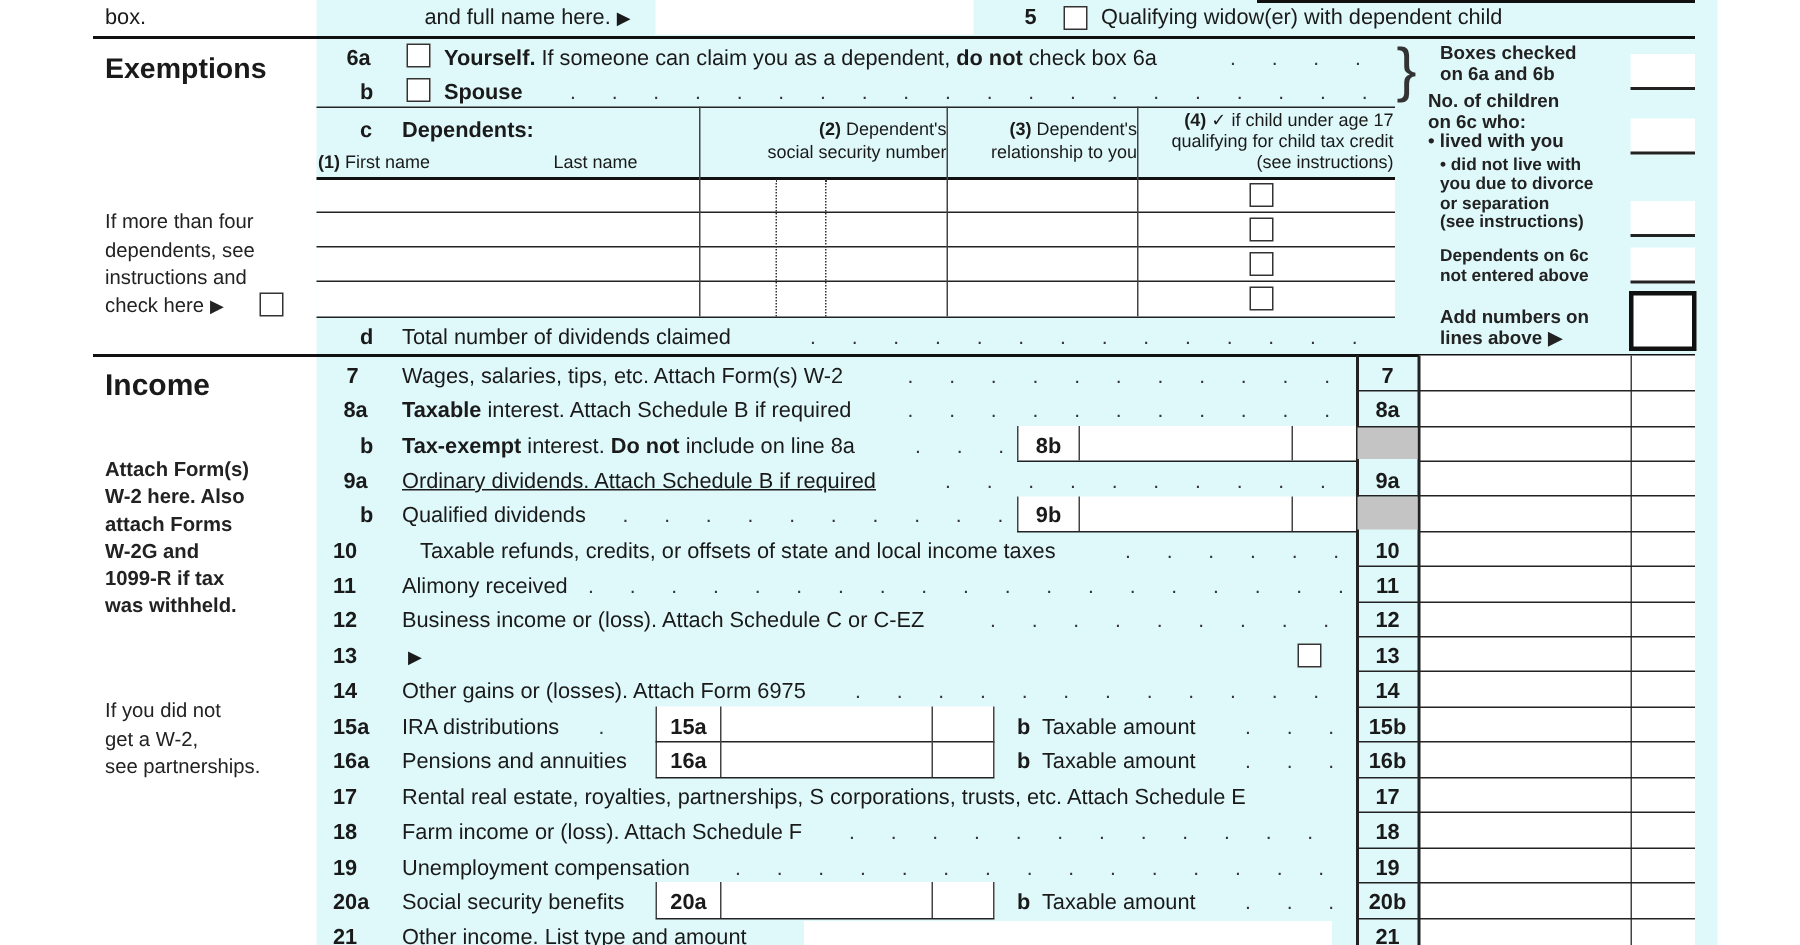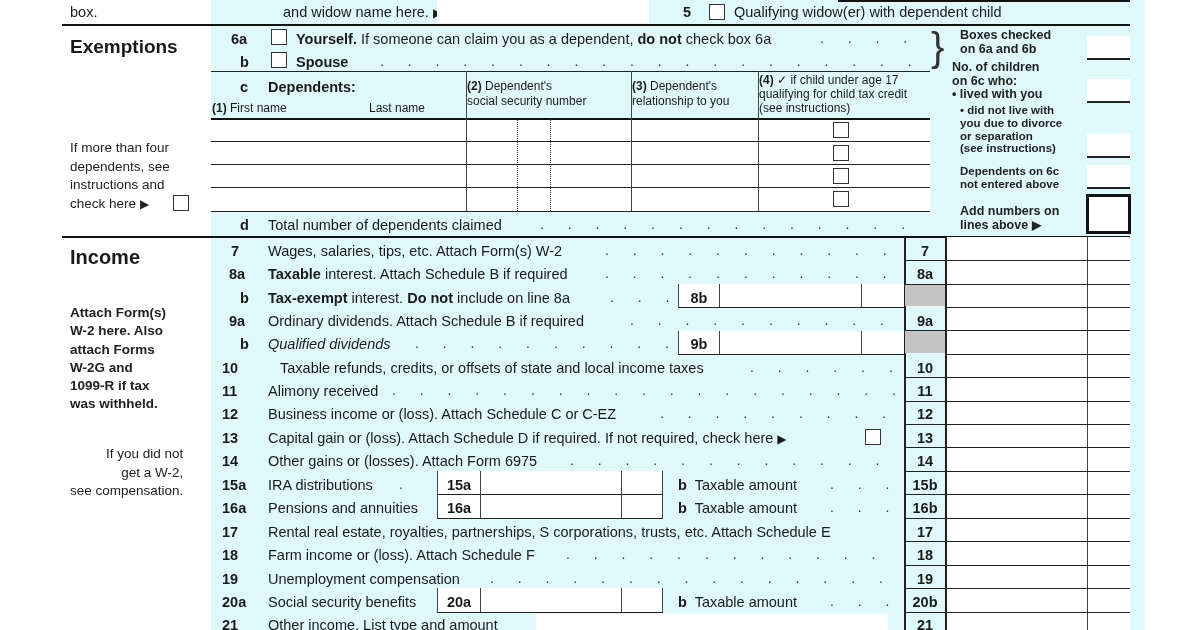--- a/index.html
+++ b/index.html
@@ -17,32 +17,32 @@
     .txt { position: absolute; white-space: nowrap; font-size: 14.5px; line-height: 18px; }
     .num { position: absolute; font-size: 14.5px; font-weight: bold; line-height: 18px; }
     .section { position: absolute; font-size: 19px; font-weight: bold; }
     .side { position: absolute; font-size: 13.5px; line-height: 18.5px; color: #222; }
     .side.b { font-weight: bold; }
     .rnote { position: absolute; font-size: 12.5px; line-height: 13.5px; font-weight: bold; color: #222; }
     .cbox { position: absolute; width: 16px; height: 16px; border: 1.3px solid #333; background: #fff; }
     .dots { position: absolute; font-size: 14px; letter-spacing: 10px; color: #333; white-space: nowrap; overflow: hidden; }
     .lnum { position: absolute; width: 40px; text-align: center; font-size: 14.5px; font-weight: bold; line-height: 18px; }
     .small { font-size: 12px; line-height: 15px; font-family: "Liberation Sans", sans-serif; }
-    .colhead { position: absolute; text-align: left; font-size: 12px; line-height: 15px; }
+    .colhead { position: absolute; text-align: right; font-size: 12px; line-height: 15px; }
     .b { font-weight: bold; }
     .inbox { position: absolute; background: #fff; }
     .arrow::after { content: "▶"; font-size: 12px; margin-left: 4px; }
   </style>
 </head>
 <body>
 
 <div class="abs cyan" style="left:211px; top:0; width:934px; height:630px;"></div>
 
 <div class="txt" style="left:70px; top:3px;">box.</div>
-<div class="txt" style="left:283px; top:3px;"><span>and widow name here.</span><span class="arrow"></span></div>
+<div class="txt" style="left:283px; top:3px;"><span>and full name here.</span><span class="arrow"></span></div>
 <div class="inbox" style="left:437px; top:0; width:212px; height:23px;"></div>
 <div class="num" style="left:683px; top:3px;">5</div>
 <div class="cbox" style="left:709px; top:4px;"></div>
 <div class="txt" style="left:734px; top:3px;">Qualifying widow(er) with dependent child</div>
 <div class="hline thick" style="left:838px; top:0; width:292px;"></div>
 <div class="hline thick" style="left:62px; top:24px; width:1068px;"></div>
 
 <div class="section" style="left:70px; top:36px;">Exemptions</div>
 
 <div class="num" style="left:231px; top:30px;">6a</div>
@@ -98,21 +98,21 @@
 
 <div class="side" style="left:70px; top:139px;">
   <div>If more than four</div>
   <div>dependents, see</div>
   <div>instructions and</div>
   <div><span>check here</span><span class="arrow"></span></div>
 </div>
 <div class="cbox" style="left:173px; top:195px;"></div>
 
 <div class="num" style="left:240px; top:216px;">d</div>
-<div class="txt" style="left:268px; top:216px;">Total number of dependents claimed</div>
+<div class="txt" style="left:268px; top:216px;">Total number of dividends claimed</div>
 <div class="dots" style="left:540px; top:216px; width:390px;">. . . . . . . . . . . . . . . . . . . . . .</div>
 
 <div class="rnote" style="left:960px; top:29px;">
   <div>Boxes checked</div>
   <div>on 6a and 6b</div>
 </div>
 <div class="inbox" style="left:1087px; top:36px; width:43px; height:24px; border-bottom:2px solid #222;"></div>
 
 <div class="rnote" style="left:952px; top:61px;">
   <div>No. of children</div>
@@ -145,24 +145,24 @@
 <div class="section" style="left:70px; top:246px; font-size:20px;">Income</div>
 
 <div class="side b" style="left:70px; top:304px; line-height:18.3px;">
   <div>Attach Form(s)</div>
   <div>W-2 here. Also</div>
   <div>attach Forms</div>
   <div>W-2G and</div>
   <div>1099-R if tax</div>
   <div>was withheld.</div>
 </div>
-<div class="side" style="left:70px; top:445px;text-align:right;">
+<div class="side" style="left:70px; top:465px;">
   <div>If you did not</div>
   <div>get a W-2,</div>
-  <div>see compensation.</div>
+  <div>see partnerships.</div>
 </div>
 
 <div class="abs white" style="left:946px; top:237px; width:184px; height:393px;"></div>
 <div class="vline thick" style="left:904px; top:237px; height:393px;"></div>
 <div class="vline thick" style="left:945px; top:237px; height:393px;"></div>
 <div class="vline" style="left:1087px; top:237px; height:393px;"></div>
 
 <div class="abs gray" style="left:905px; top:284px; width:40px; height:22px;"></div>
 <div class="abs gray" style="left:905px; top:331px; width:40px; height:22px;"></div>
 
@@ -200,27 +200,27 @@
 <div class="dots" style="left:610px; top:289px; width:65px;">. . .</div>
 <div class="abs white" style="left:678px; top:284px; width:226px; height:23px;"></div>
 <div class="vline" style="left:678px; top:284px; height:23px;"></div>
 <div class="hline" style="left:678px; top:307px; width:226px;"></div>
 <div class="lnum" style="left:679px; top:289px;">8b</div>
 <div class="vline" style="left:719px; top:284px; height:23px;"></div>
 <div class="abs" style="left:720px; top:285px; width:140px; height:21px;"></div>
 <div class="vline" style="left:861px; top:284px; height:23px;"></div>
 
 <div class="num" style="left:229px; top:312px;">9a</div>
-<div class="txt" style="left:268px; top:312px;">Ordinary dividends. Attach Schedule B if required</div>
+<div class="txt" style="left:268px; top:312px;text-decoration:underline;">Ordinary dividends. Attach Schedule B if required</div>
 <div class="dots" style="left:630px; top:312px; width:265px;">. . . . . . . . . . . .</div>
 <div class="lnum" style="left:905px; top:312px;">9a</div>
 <div class="abs" style="left:946px; top:308px; width:141px; height:22px;"></div>
 
 <div class="num" style="left:240px; top:335px;">b</div>
-<div class="txt" style="left:268px; top:335px;font-style:italic;">Qualified dividends</div>
+<div class="txt" style="left:268px; top:335px;">Qualified dividends</div>
 <div class="dots" style="left:415px; top:335px; width:260px;">. . . . . . . . . . .</div>
 <div class="abs white" style="left:678px; top:331px; width:226px; height:23px;"></div>
 <div class="vline" style="left:678px; top:331px; height:23px;"></div>
 <div class="hline" style="left:678px; top:354px; width:226px;"></div>
 <div class="lnum" style="left:679px; top:335px;">9b</div>
 <div class="vline" style="left:719px; top:331px; height:23px;"></div>
 <div class="abs" style="left:720px; top:332px; width:140px; height:21px;"></div>
 <div class="vline" style="left:861px; top:331px; height:23px;"></div>
 
 <div class="num" style="left:222px; top:359px;">10</div>
@@ -235,21 +235,21 @@
 <div class="lnum" style="left:905px; top:382px;">11</div>
 <div class="abs" style="left:946px; top:378px; width:141px; height:22px;"></div>
 
 <div class="num" style="left:222px; top:405px;">12</div>
 <div class="txt" style="left:268px; top:405px;">Business income or (loss). Attach Schedule C or C-EZ</div>
 <div class="dots" style="left:660px; top:405px; width:235px;">. . . . . . . . . . .</div>
 <div class="lnum" style="left:905px; top:405px;">12</div>
 <div class="abs" style="left:946px; top:402px; width:141px; height:22px;"></div>
 
 <div class="num" style="left:222px; top:429px;">13</div>
-<div class="txt" style="left:268px; top:429px;"><span>Capital gain or (loss). Attach Schedule D if required. If not required, check here</span><span class="arrow"></span></div>
+<div class="txt" style="left:268px; top:429px;"><span class="arrow"></span></div>
 <div class="cbox" style="left:865px; top:429px;"></div>
 <div class="lnum" style="left:905px; top:429px;">13</div>
 <div class="abs" style="left:946px; top:425px; width:141px; height:22px;"></div>
 
 <div class="num" style="left:222px; top:452px;">14</div>
 <div class="txt" style="left:268px; top:452px;">Other gains or (losses). Attach Form 6975</div>
 <div class="dots" style="left:570px; top:452px; width:325px;">. . . . . . . . . . . . . . .</div>
 <div class="lnum" style="left:905px; top:452px;">14</div>
 <div class="abs" style="left:946px; top:448px; width:141px; height:22px;"></div>
 

